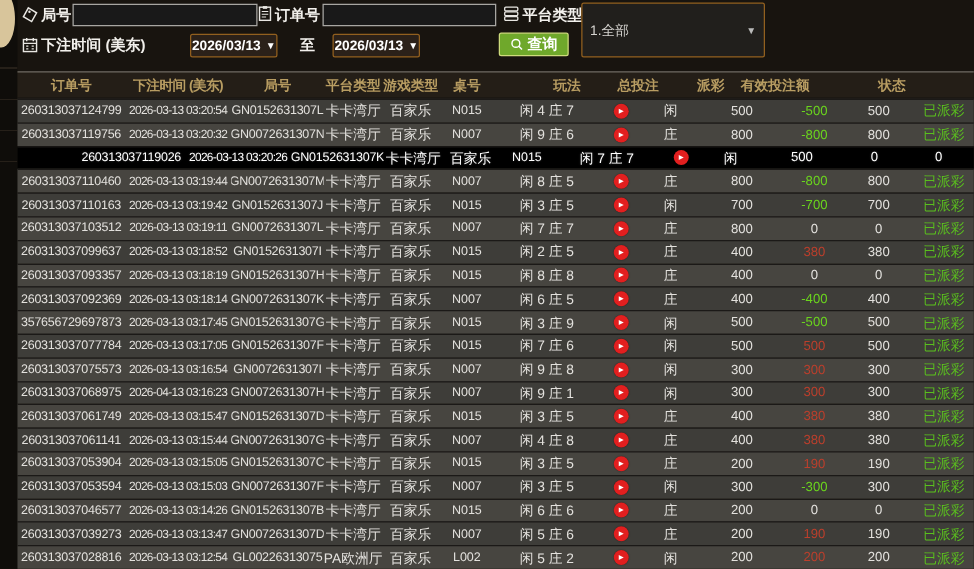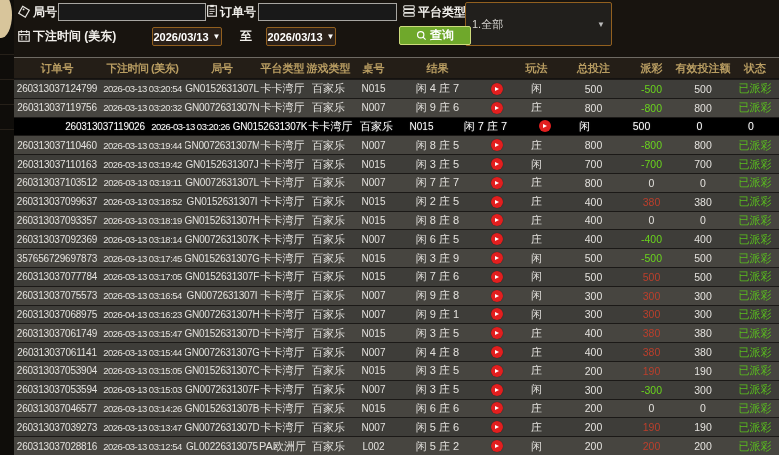--- a/index.html
+++ b/index.html
@@ -20,21 +20,21 @@
   .ticon svg{width:14px;height:14px;display:block;}
   .tinput{position:absolute;height:16px;background:#191919;border:1px solid #a8a6a2;color:#ddd;
       font-size:11px;padding:0 4px;outline:none;box-sizing:content-box;}
   .datepick{position:absolute;height:17px;background:#2b2119;border:1px solid #92601f;border-radius:2px;
       color:#fff;font-size:11px;font-weight:bold;display:flex;align-items:center;justify-content:center;
       gap:4px;cursor:pointer;}
   .datepick .arr{font-size:8px;color:#fff;}
   .selectbox{position:absolute;height:18px;background:#211f1c;border:1px solid #92601f;border-radius:2px;
       color:#d6d4d0;font-size:11px;display:flex;align-items:center;padding:12px 6px;cursor:pointer;}
   .selectbox .arr{margin-left:auto;font-size:8px;color:#bbb;}
-  .querybtn{position:absolute;left:399px;top:26px;width:72px;height:19px;background:#6fa82b;
+  .querybtn{position:absolute;left:399px;top:26px;width:56px;height:19px;background:#6fa82b;
       border:1px solid #cddb7c;border-radius:2px;color:#fff;font-size:12px;font-weight:bold;
       display:flex;align-items:center;justify-content:center;gap:3px;cursor:pointer;padding:0;}
   .querybtn svg{width:11px;height:11px;}
 
   
   .table{position:absolute;left:14px;top:57px;width:765px;bottom:0;display:flex;flex-direction:column;}
   .thead{height:20px;flex:0 0 20px;background:#241e17;border-top:1px solid #6e6a63;
       border-bottom:1px solid #141210;display:flex;}
   .thead .cell{color:#b89d62;font-size:11px;font-weight:bold;}
   .trows{flex:1;display:flex;flex-direction:column;}
@@ -135,21 +135,20 @@
   </button>
 
   <div class="table">
     <div class="thead">
         <div class="cell c0">订单号</div>
         <div class="cell c1">下注时间 (美东)</div>
         <div class="cell c2">局号</div>
         <div class="cell c3">平台类型</div>
         <div class="cell c4">游戏类型</div>
         <div class="cell c5">桌号</div>
-        <div class="cell c6">结果</div>
         <div class="cell c7"></div>
         <div class="cell c8">玩法</div>
         <div class="cell c9">总投注</div>
         <div class="cell c10">派彩</div>
         <div class="cell c11">有效投注额</div>
         <div class="cell c12">状态</div>
       </div>
     <div class="trows">
         <div class="trow odd">
           <div class="cell c0">260313037124799</div>

